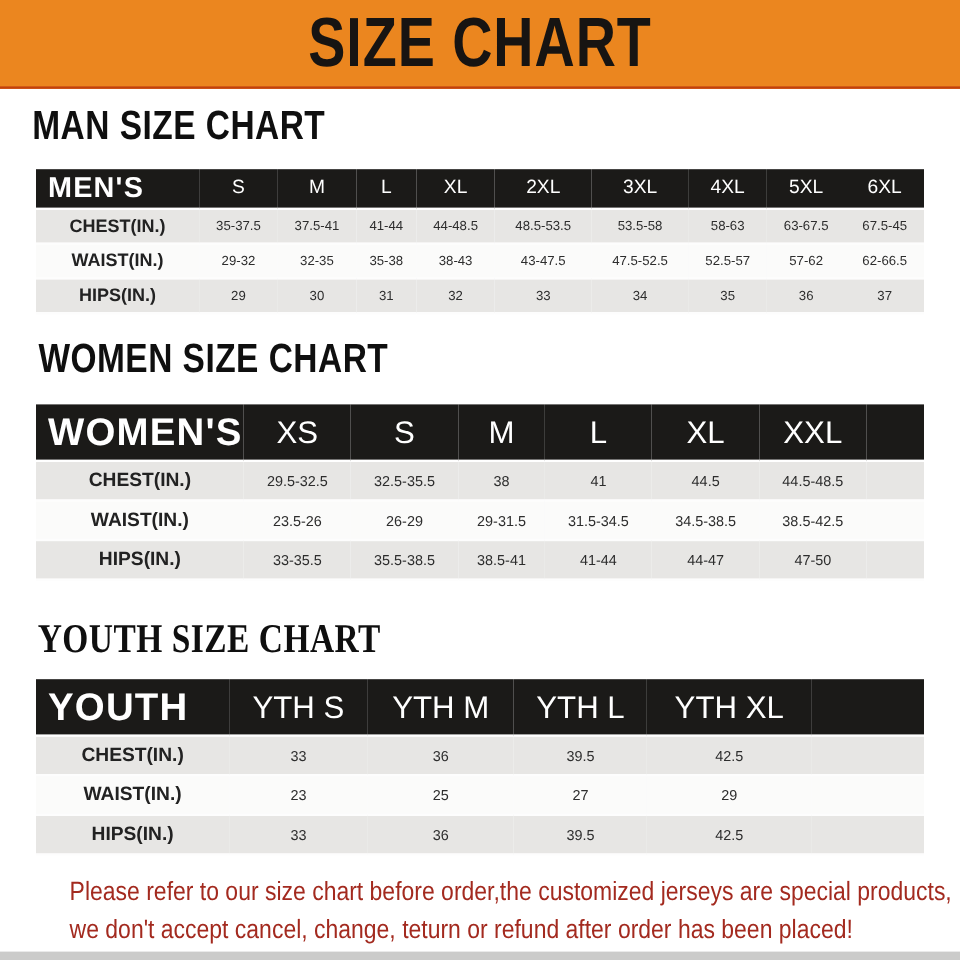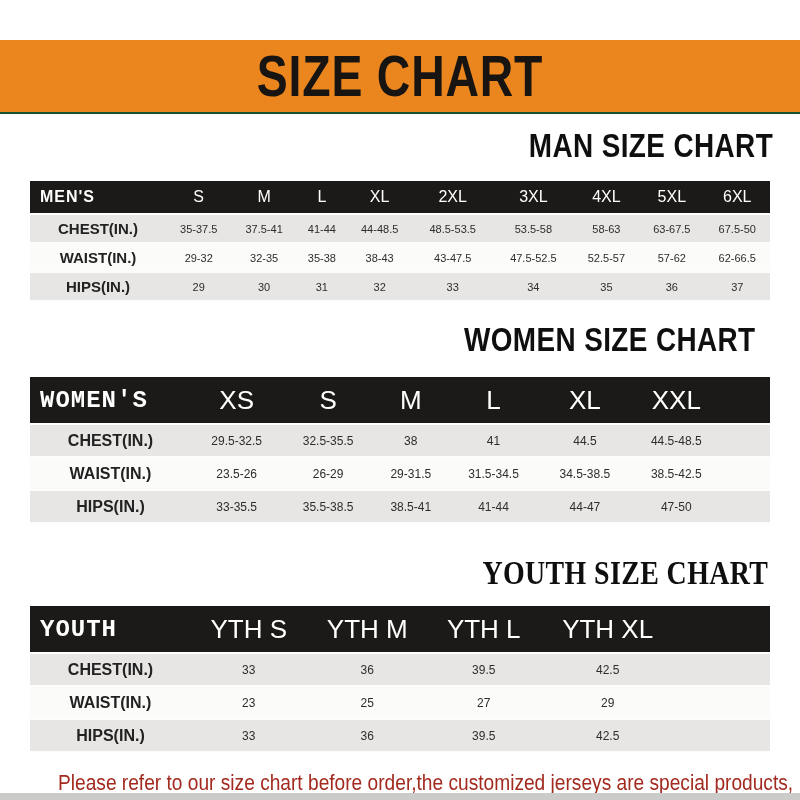--- a/index.html
+++ b/index.html
@@ -7,30 +7,29 @@
     width: 800px; height: 800px;
     background: #ffffff;
     font-family: "Liberation Sans", sans-serif;
     position: relative;
     overflow: hidden;
   }
   .banner {
     height: 72px;
     background: var(--banner-bg, #EB861F);
     display: flex; align-items: center; justify-content: center;
-    border-bottom: 2px solid #14532d;
-    margin-top: 40px;
+    border-bottom: 2px solid #c2410c;
   }
   .banner-title {
     font-size: 58px; font-weight: bold; color: #171412;
     display: inline-block; transform: scaleX(0.80); transform-origin: center;
     letter-spacing: 1px; white-space: nowrap; line-height: 1;
   }
   h2.section-heading {
-    text-align: right; margin: 0; color: #0f0f0f;
+    text-align: left; margin: 0; color: #0f0f0f;
   }
   h2.h-men   { margin: 14px 0 18px 0; }
   h2.h-women { margin: 20px 12px 20px 0; }
   h2.h-youth { margin: 32px 0 16px 0; font-family: Liberation Serif, serif; }
   .cond {
     display: inline-block; transform: scaleX(0.82); transform-origin: center;
     font-size: 34px; font-weight: bold; letter-spacing: 0.5px; white-space: nowrap;
     line-height: 1;
   }
   table.size-table {
@@ -49,26 +48,26 @@
   table.size-table tbody td {
     text-align: center; color: #2d2d2d;
     border-bottom: 2px solid #fdfdfd;
   }
   table.size-table tbody tr:nth-child(odd) td  { background: var(--row-gray, #E7E6E4); }
   table.size-table tbody tr:nth-child(even) td { background: var(--row-white, #FBFBFA); }
   table.size-table td.rowlabel { font-size: 15px; color: #222; font-weight: bold; }
 
   
   table.t-men thead th { height: 30px; font-size: 16px; }
-  table.t-men th.corner { font-size: 16px; width: 125px; }
+  table.t-men th.corner { font-size: 24px; width: 125px; }
   table.t-men tbody td { height: 25px; font-size: 11px; }
 
   
   table.t-big thead th { height: 44px; font-size: 26px; }
-  table.t-big th.corner { font-size: 24px; width: 150px; font-family: Liberation Mono, monospace; }
+  table.t-big th.corner { font-size: 32px; width: 150px; }
   table.t-big tbody td { height: 29px; font-size: 12px; }
   table.t-big td.rowlabel { font-size: 16px; }
 
   .footer-note {
     width: 745px; margin: 14px auto 0 auto; padding-left: 30px; box-sizing: border-box;
   }
   .footer-line {
     color: var(--footer-red, #A32A1F);
     font-size: 22px; line-height: 32px; white-space: nowrap;
     transform: scaleX(0.87); transform-origin: left center;
@@ -108,21 +107,21 @@
         <tr>
           <td class="rowlabel">CHEST(IN.)</td>
           <td>35-37.5</td>
           <td>37.5-41</td>
           <td>41-44</td>
           <td>44-48.5</td>
           <td>48.5-53.5</td>
           <td>53.5-58</td>
           <td>58-63</td>
           <td>63-67.5</td>
-          <td>67.5-50</td>
+          <td>67.5-45</td>
         </tr>
         <tr>
           <td class="rowlabel">WAIST(IN.)</td>
           <td>29-32</td>
           <td>32-35</td>
           <td>35-38</td>
           <td>38-43</td>
           <td>43-47.5</td>
           <td>47.5-52.5</td>
           <td>52.5-57</td>

